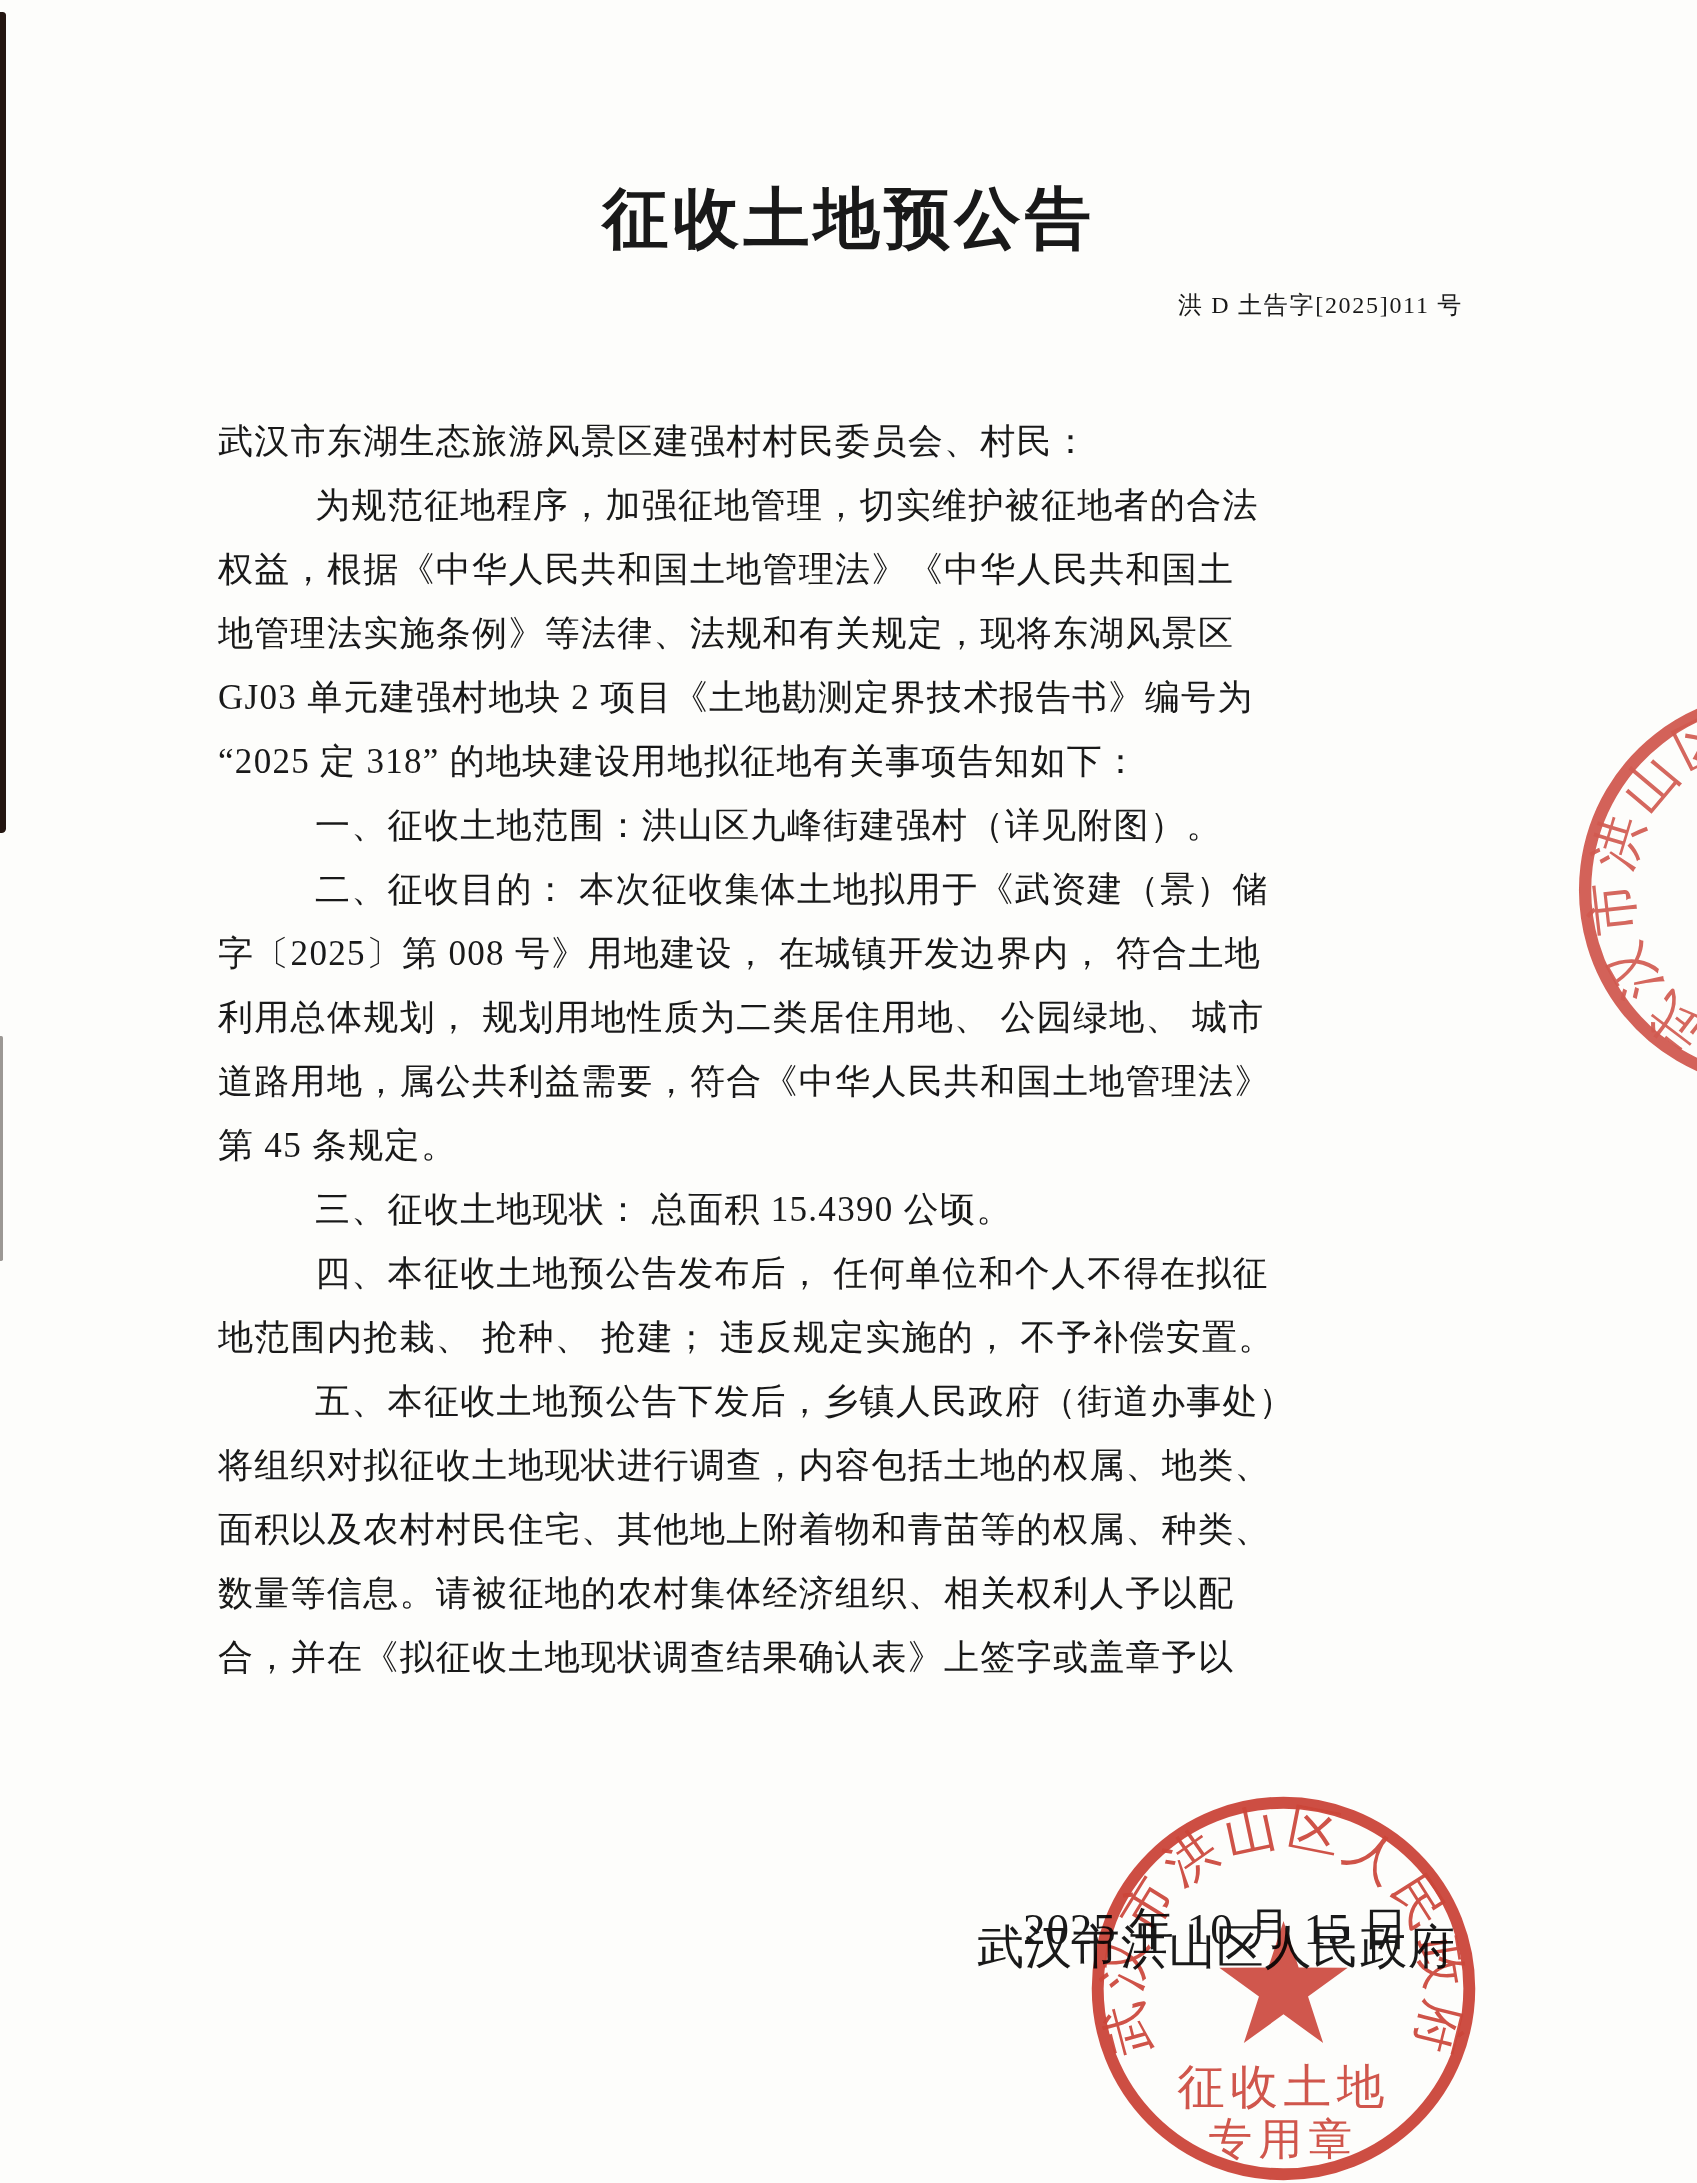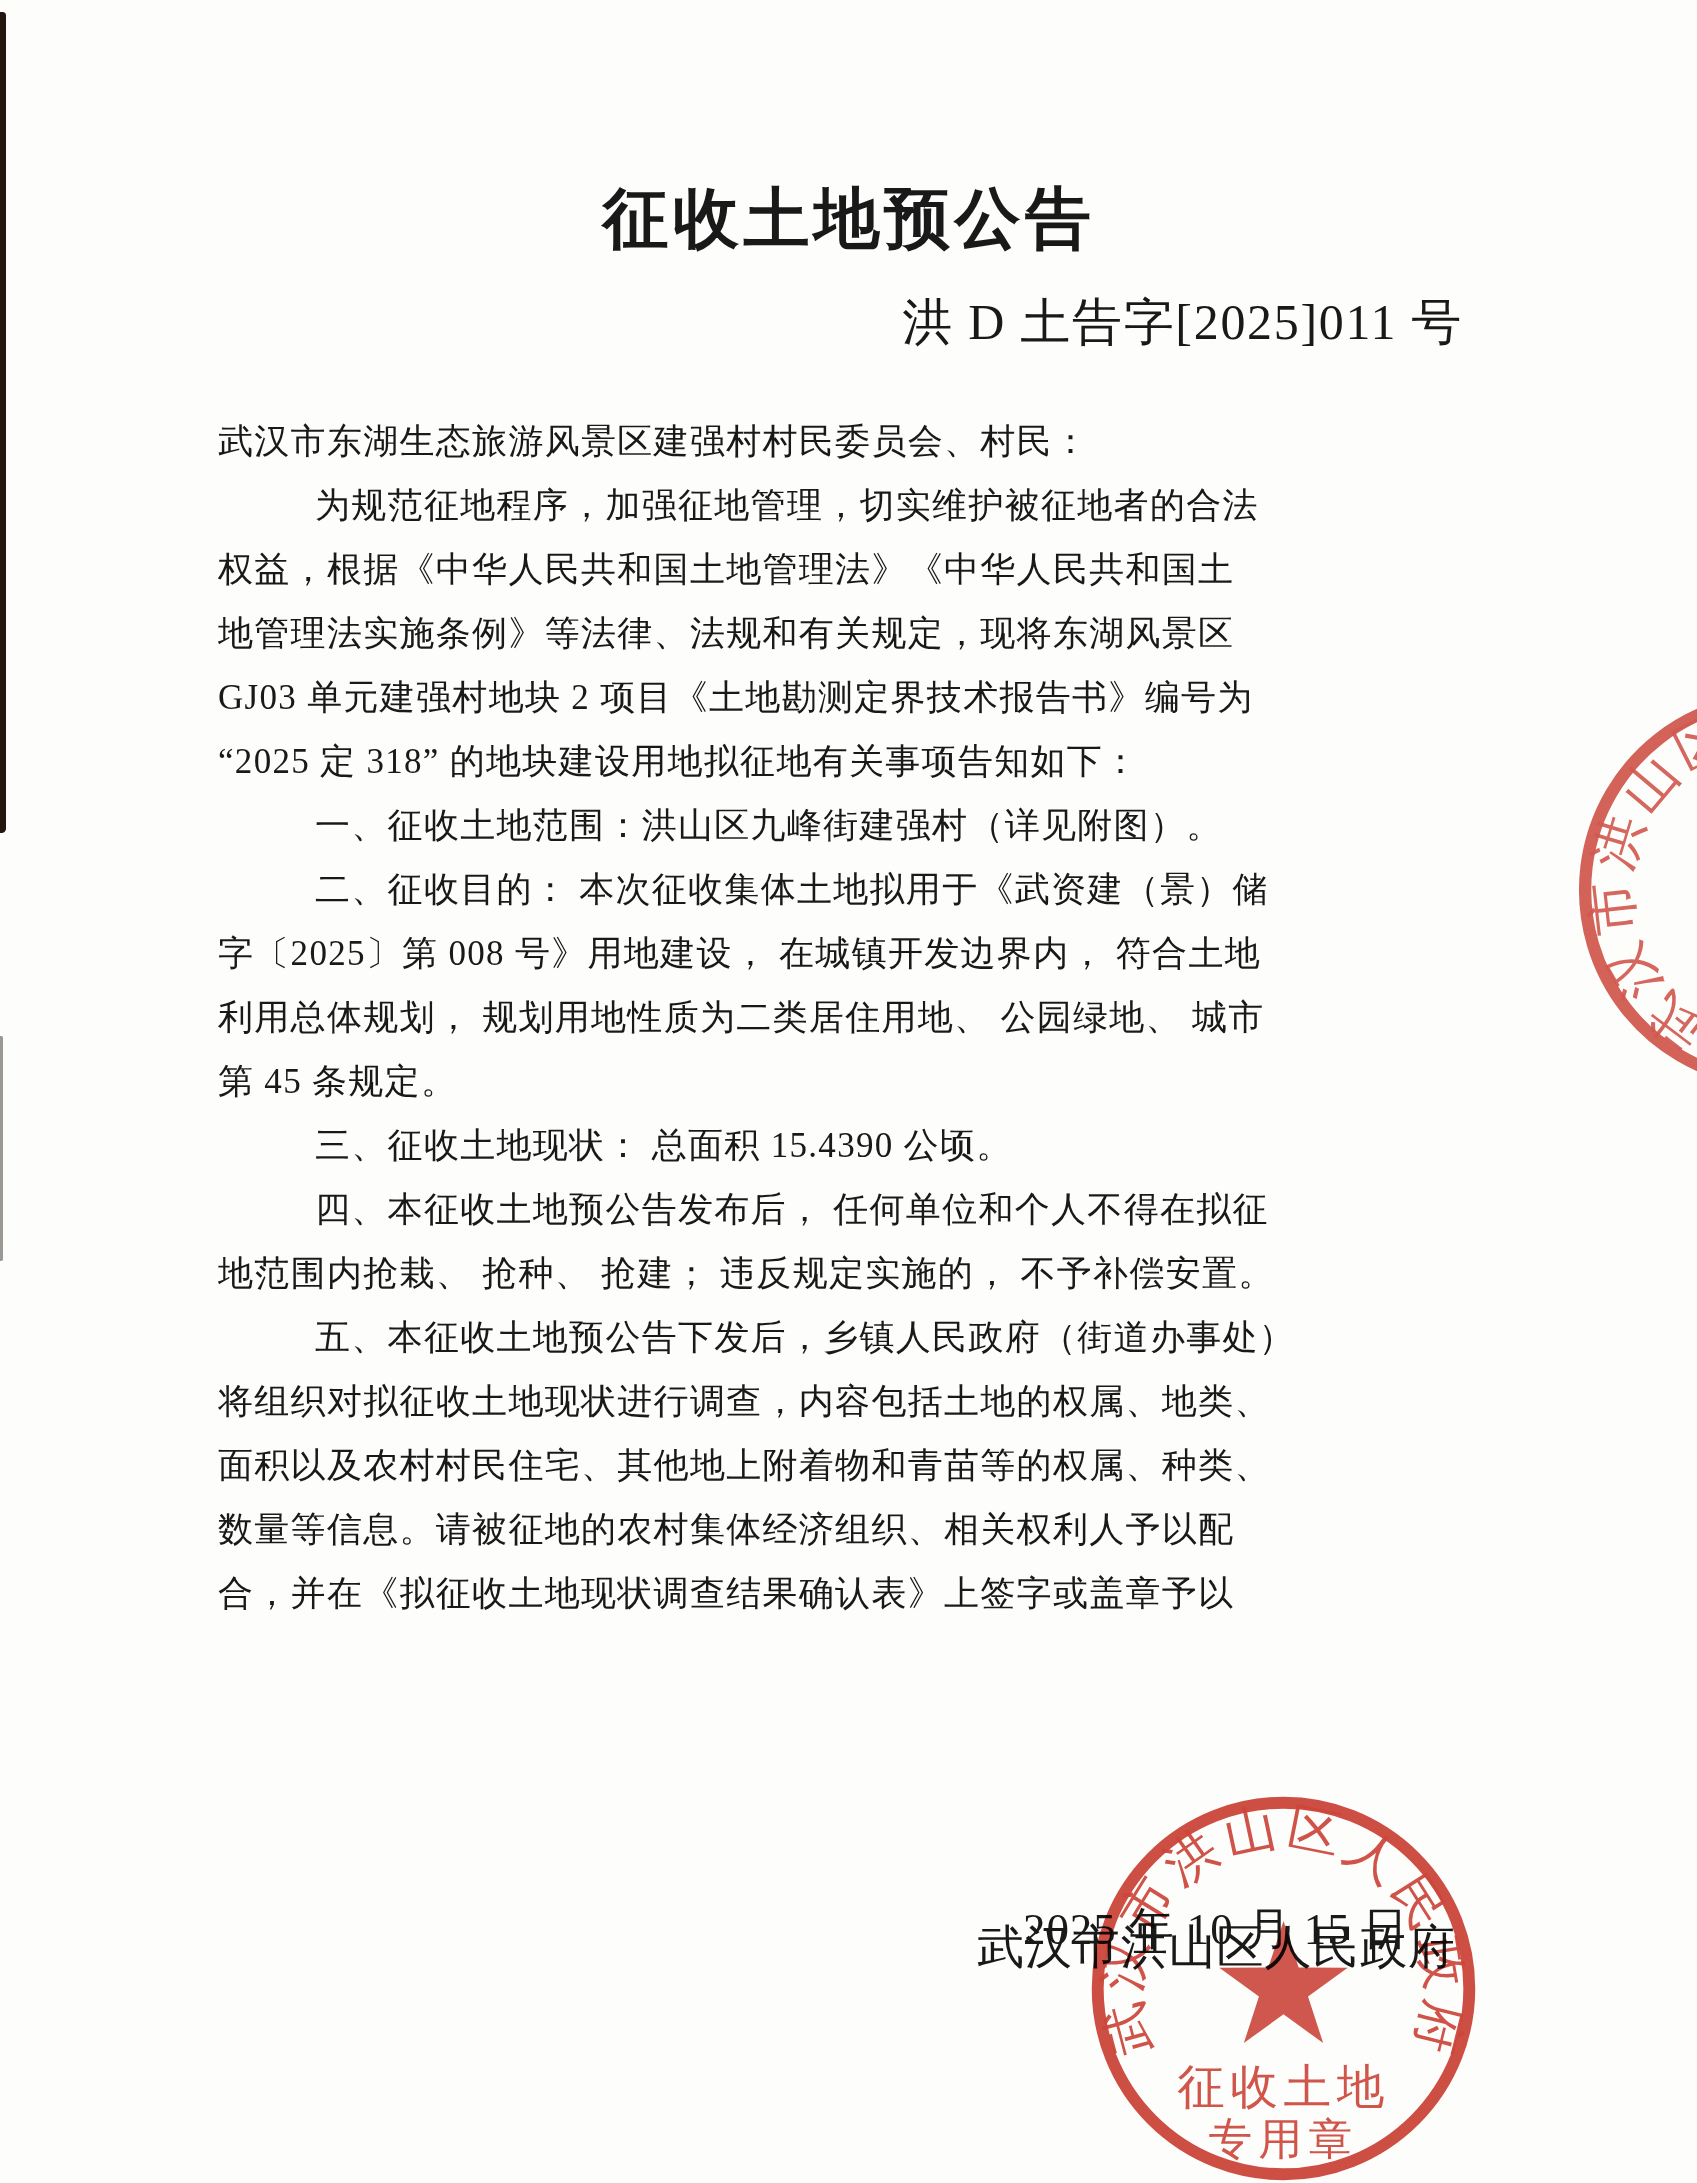--- a/index.html
+++ b/index.html
@@ -11,21 +11,21 @@
     font-family:"Liberation Serif","DejaVu Serif",serif;
     color:#191919;
   }
   .title{
     position:absolute;top:183px;left:0;width:100%;
     text-align:center;font-size:66px;font-weight:700;
     letter-spacing:4.4px;line-height:1.1;margin:0;
   }
   .doc-number{
     position:absolute;top:289px;right:235px;
-    font-size:50px;letter-spacing:1.7px;white-space:nowrap;
+    font-size:24px;letter-spacing:1.7px;white-space:nowrap;
   }
   .body-text{
     position:absolute;top:410px;left:218px;width:1301px;
   }
   .line{
     font-size:35px;line-height:64px;letter-spacing:1.3px;
     white-space:nowrap;
   }
   .line.indent{padding-left:97px;}
   .signature{
@@ -71,20 +71,21 @@
       <div class="line">武汉市东湖生态旅游风景区建强村村民委员会、村民：</div>
       <div class="line indent">为规范征地程序，加强征地管理，切实维护被征地者的合法</div>
       <div class="line">权益，根据《中华人民共和国土地管理法》《中华人民共和国土</div>
       <div class="line">地管理法实施条例》等法律、法规和有关规定，现将东湖风景区</div>
       <div class="line">GJ03 单元建强村地块 2 项目《土地勘测定界技术报告书》编号为</div>
       <div class="line">“2025 定 318” 的地块建设用地拟征地有关事项告知如下：</div>
       <div class="line indent">一、征收土地范围：洪山区九峰街建强村（详见附图）。</div>
       <div class="line indent">二、征收目的： 本次征收集体土地拟用于《武资建（景）储</div>
       <div class="line">字〔2025〕第 008 号》用地建设， 在城镇开发边界内， 符合土地</div>
       <div class="line">利用总体规划， 规划用地性质为二类居住用地、 公园绿地、 城市</div>
+      <div class="line">道路用地，属公共利益需要，符合《中华人民共和国土地管理法》</div>
       <div class="line">第 45 条规定。</div>
       <div class="line indent">三、征收土地现状： 总面积 15.4390 公顷。</div>
       <div class="line indent">四、本征收土地预公告发布后， 任何单位和个人不得在拟征</div>
       <div class="line">地范围内抢栽、 抢种、 抢建； 违反规定实施的， 不予补偿安置。</div>
       <div class="line indent">五、本征收土地预公告下发后，乡镇人民政府（街道办事处）</div>
       <div class="line">将组织对拟征收土地现状进行调查，内容包括土地的权属、地类、</div>
       <div class="line">面积以及农村村民住宅、其他地上附着物和青苗等的权属、种类、</div>
       <div class="line">数量等信息。请被征地的农村集体经济组织、相关权利人予以配</div>
       <div class="line">合，并在《拟征收土地现状调查结果确认表》上签字或盖章予以</div>
     </div>

